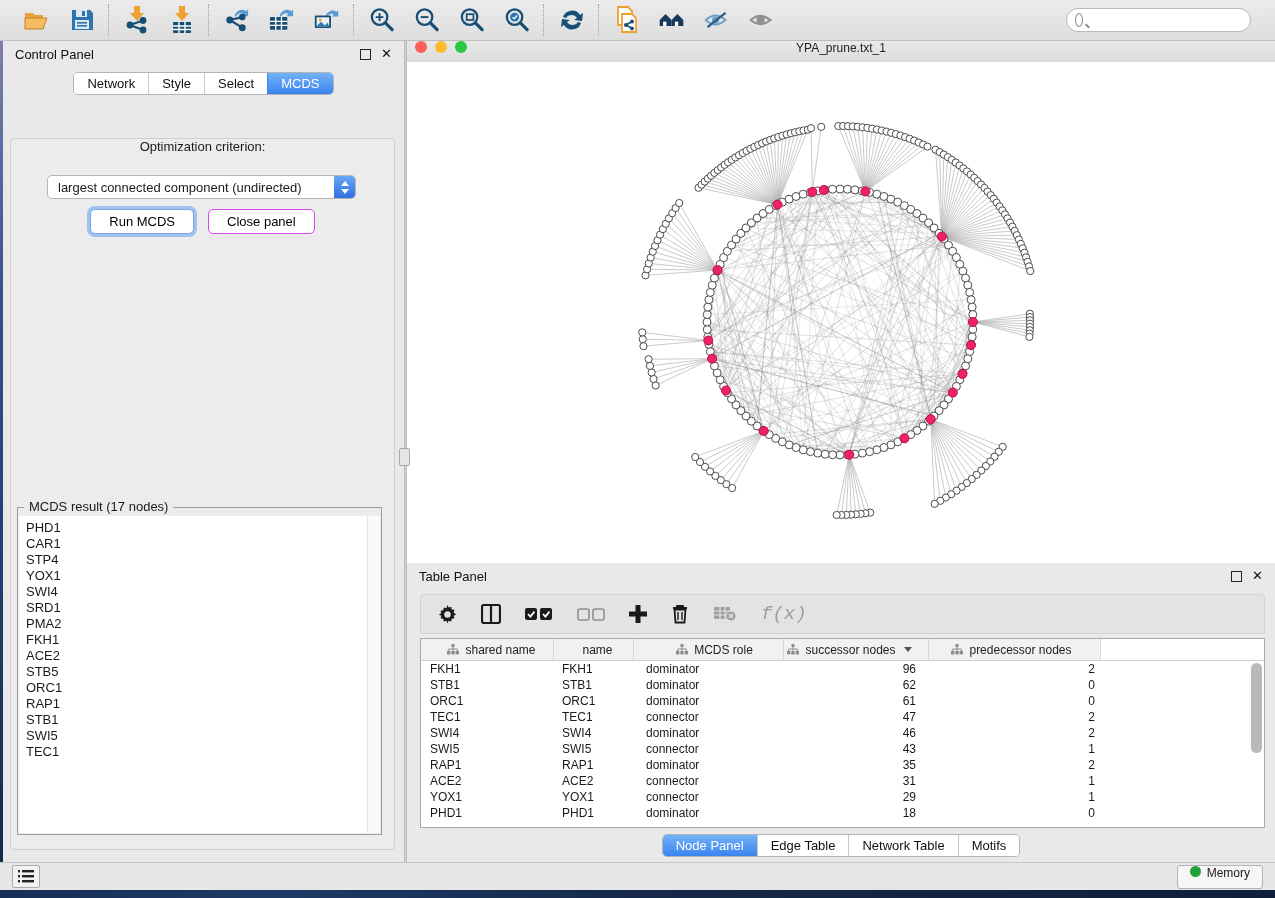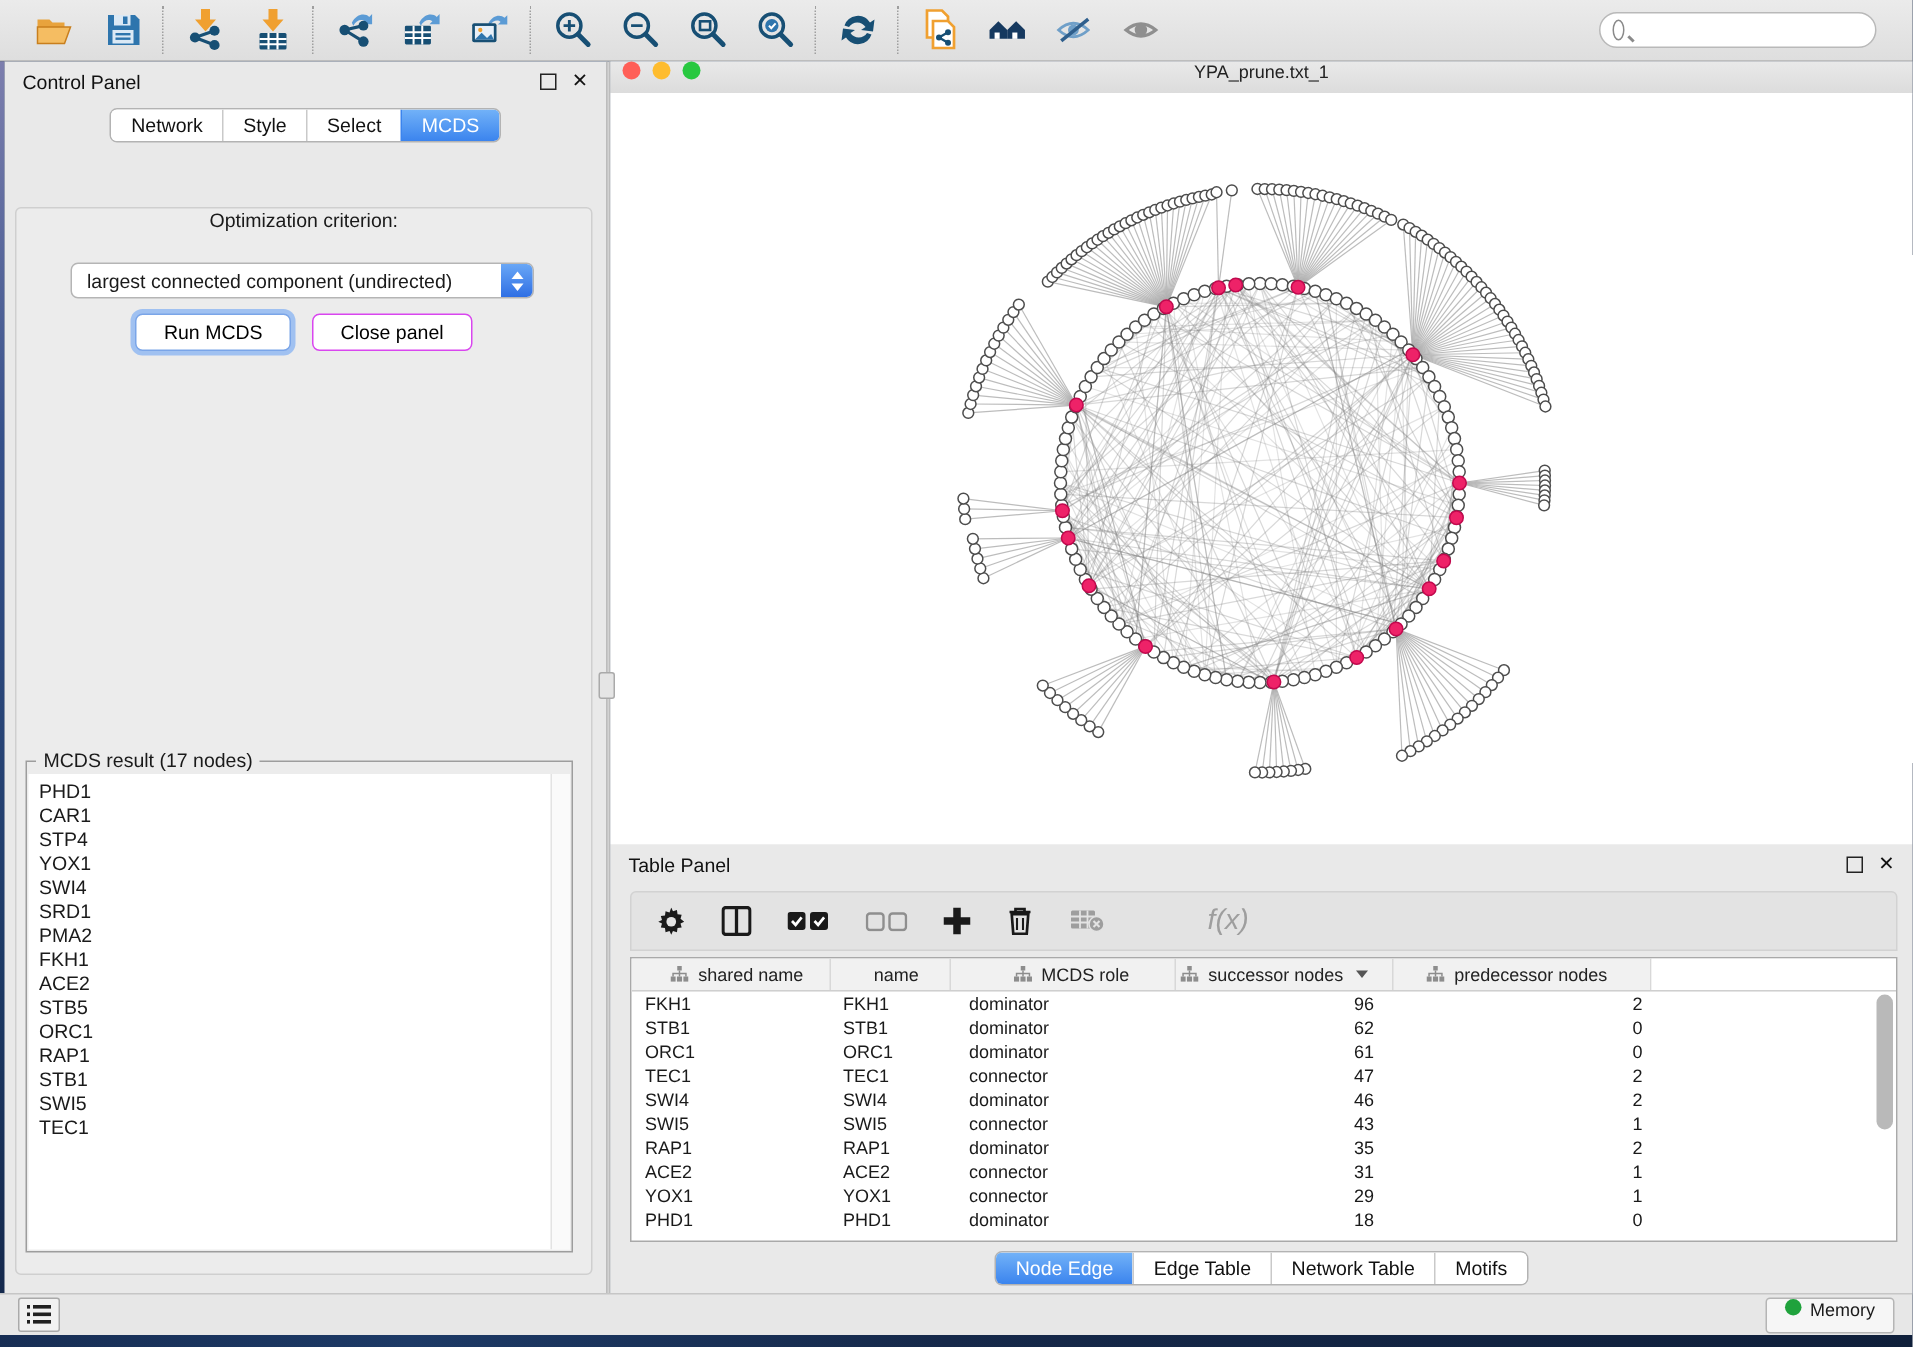--- a/index.html
+++ b/index.html
@@ -66,21 +66,21 @@
   #net-titlebar{height:21px;background:linear-gradient(#e9e9e9,#dcdcdc);border-bottom:1px solid #c2c2c2;
     display:flex;position:relative;}
   .tl{width:12px;height:12px;border-radius:50%;margin-left:8px;}
   #net-title{position:absolute;left:0;right:0;text-align:center;font-size:12px;color:#222;}
   #net-view{position:absolute;left:0;top:21px;width:868px;height:501px;background:#fff;overflow:hidden;}
   
   #table-panel{position:absolute;left:0;top:522px;width:868px;height:299px;background:#e9e9e9;}
   #tp-toolbar{position:absolute;left:13px;right:10px;top:31px;height:40px;background:#e3e3e3;
     border:1px solid #d2d2d2;border-radius:4px 4px 0 0;display:flex;align-items:center;gap:24px;padding-left:17px;box-sizing:border-box;}
   .tp-icon{display:flex;align-items:center;justify-content:center;}
-  #fx-icon{font-family:Liberation Sans, sans-serif;font-style:italic;font-size:19px;color:#9e9e9e;margin-left:44px;}
+  #fx-icon{font-family:Liberation Mono, monospace;font-style:italic;font-size:19px;color:#9e9e9e;}
   #tp-table{position:absolute;left:13px;right:10px;top:75px;height:190px;background:#fff;border:1px solid #a9a9a9;box-sizing:border-box;overflow:hidden;}
   .t-header{display:flex;height:21px;background:#f1f1f1;border-bottom:1px solid #cfcfcf;font-size:12px;color:#222;}
   .t-hcell{display:flex;align-items:center;justify-content:center;gap:6px;border-right:1px solid #d8d8d8;box-sizing:border-box;}
   .t-hcell .treeicon svg{display:block;}
   .hchev{width:0;height:0;border-left:4px solid transparent;border-right:4px solid transparent;border-top:5px solid #555;margin-left:2px;}
   .t-row{display:flex;height:16px;font-size:12px;align-items:center;}
   .t-cell{box-sizing:border-box;white-space:nowrap;overflow:hidden;}
   .c0{width:133px;padding-left:9px;}
   .c1{width:80px;padding-left:8px;}
   .c2{width:150px;padding-left:12px;}
@@ -1191,21 +1191,21 @@
             <div class="t-cell c1">PHD1</div>
             <div class="t-cell c2">dominator</div>
             <div class="t-cell c3">18</div>
             <div class="t-cell c4">0</div>
           </div>
         </div>
       <div id="t-scrollbar"></div>
     </div>
     <div id="tp-tabs-row">
       <div class="seg">
-        <span class="seg-item sel">Node Edge</span>
+        <span class="seg-item sel">Node Panel</span>
         <span class="seg-item">Edge Table</span>
         <span class="seg-item">Network Table</span>
         <span class="seg-item">Motifs</span>
       </div>
     </div>
   </div>
 </div>
 
 <div id="status-bar" class="abs">
   <span id="list-btn">

